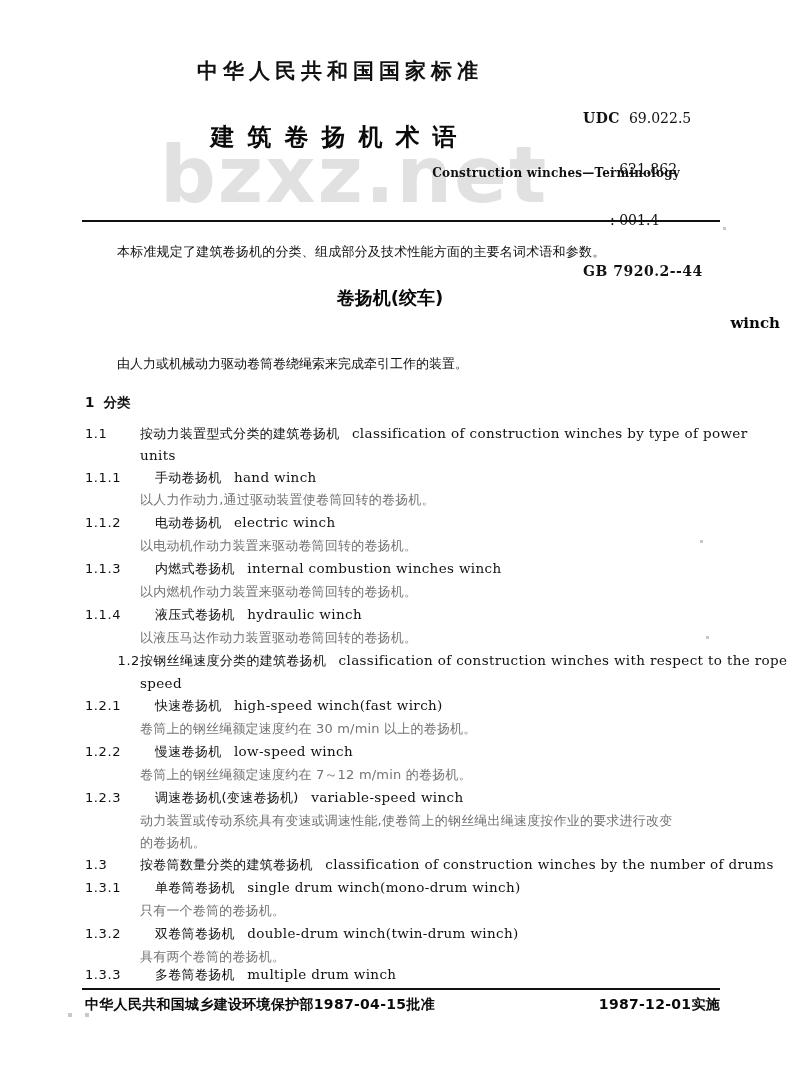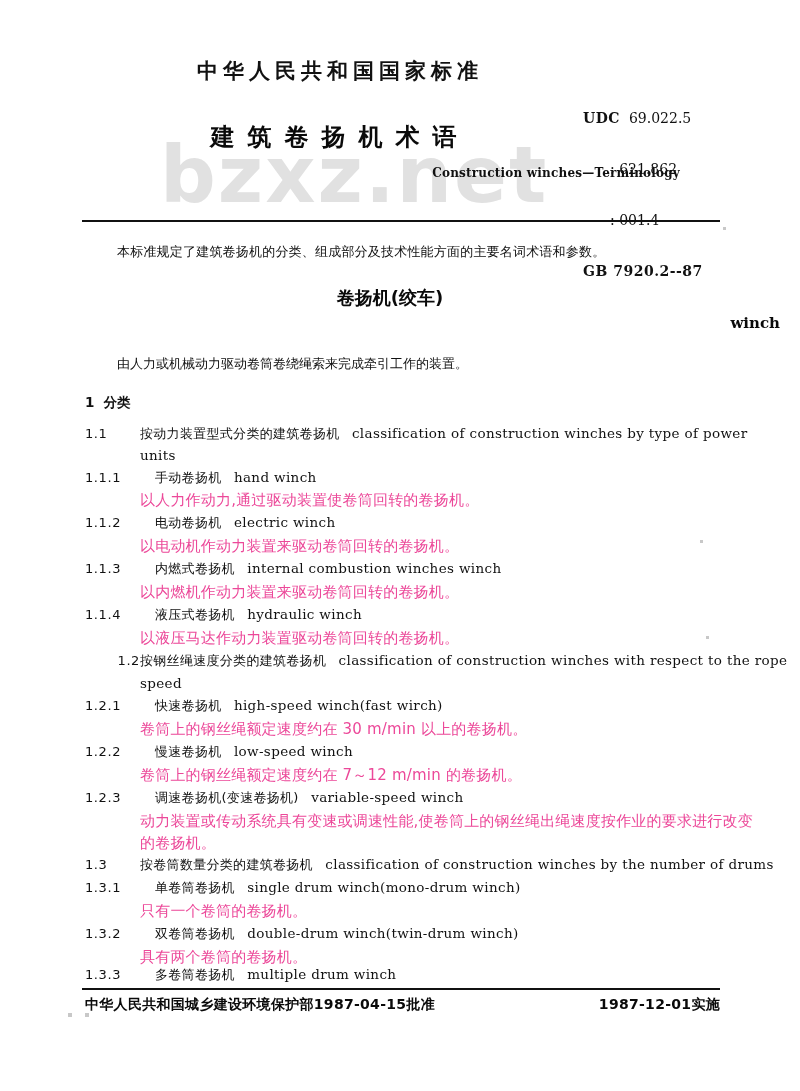--- a/index.html
+++ b/index.html
@@ -180,22 +180,22 @@
     position: absolute;
     font-family: "DejaVu Serif", "Liberation Serif", serif;
     font-size: 13.5px;
     color: #111;
     letter-spacing: 0.35px;
     white-space: nowrap;
   }
   .desc {
     position: absolute;
     font-family: "DejaVu Sans", "Liberation Sans", sans-serif;
-    font-size: 15px;
-    color: #ec4899;
+    font-size: 13px;
+    color: #737373;
     letter-spacing: 0.2px;
     white-space: nowrap;
   }
 
   
   .footer-left {
     position: absolute;
     left: 85px; top: 996px;
     font-family: "DejaVu Sans", "Liberation Sans", sans-serif;
     font-size: 14px;
@@ -237,21 +237,21 @@
 
     <div class="header-zone">
       <div class="nat-std">中华人民共和国国家标准</div>
       <div class="main-title">建筑卷扬机术语</div>
       <div class="sub-title">Construction winches—Terminology</div>
 
       <div class="codes">
         <span class="ln"><span class="lbl">UDC</span>&nbsp;&nbsp;<span>69.022.5</span></span>
         <span class="ln ind"><span>: 621.862</span></span>
         <span class="ln ind"><span>: 001.4</span></span>
-        <span class="ln gb"><span>GB 7920.2--87</span></span>
+        <span class="ln gb"><span>GB 7920.2--44</span></span>
       </div>
     </div>
 
     <div class="rule-top"></div>
 
     <div class="scope">本标准规定了建筑卷扬机的分类、组成部分及技术性能方面的主要名词术语和参数。</div>
 
     <div class="term-cn">卷扬机(绞车)</div>
     <div class="term-en">winch</div>
     <div class="term-def">由人力或机械动力驱动卷筒卷绕绳索来完成牵引工作的装置。</div>

